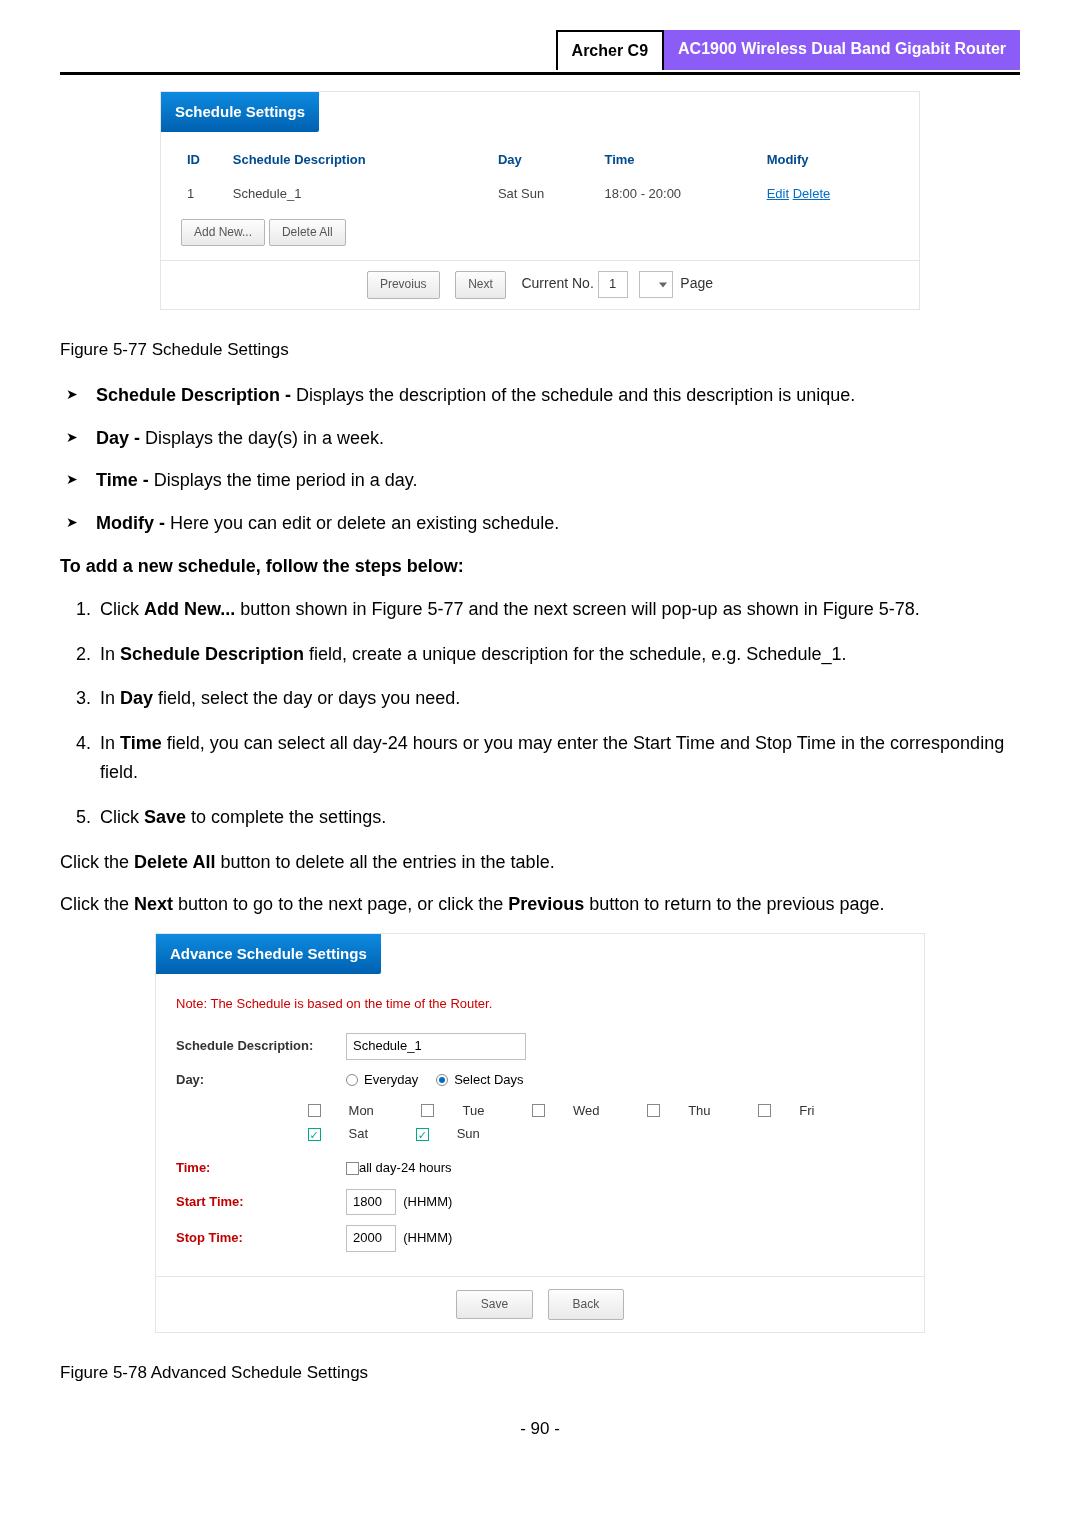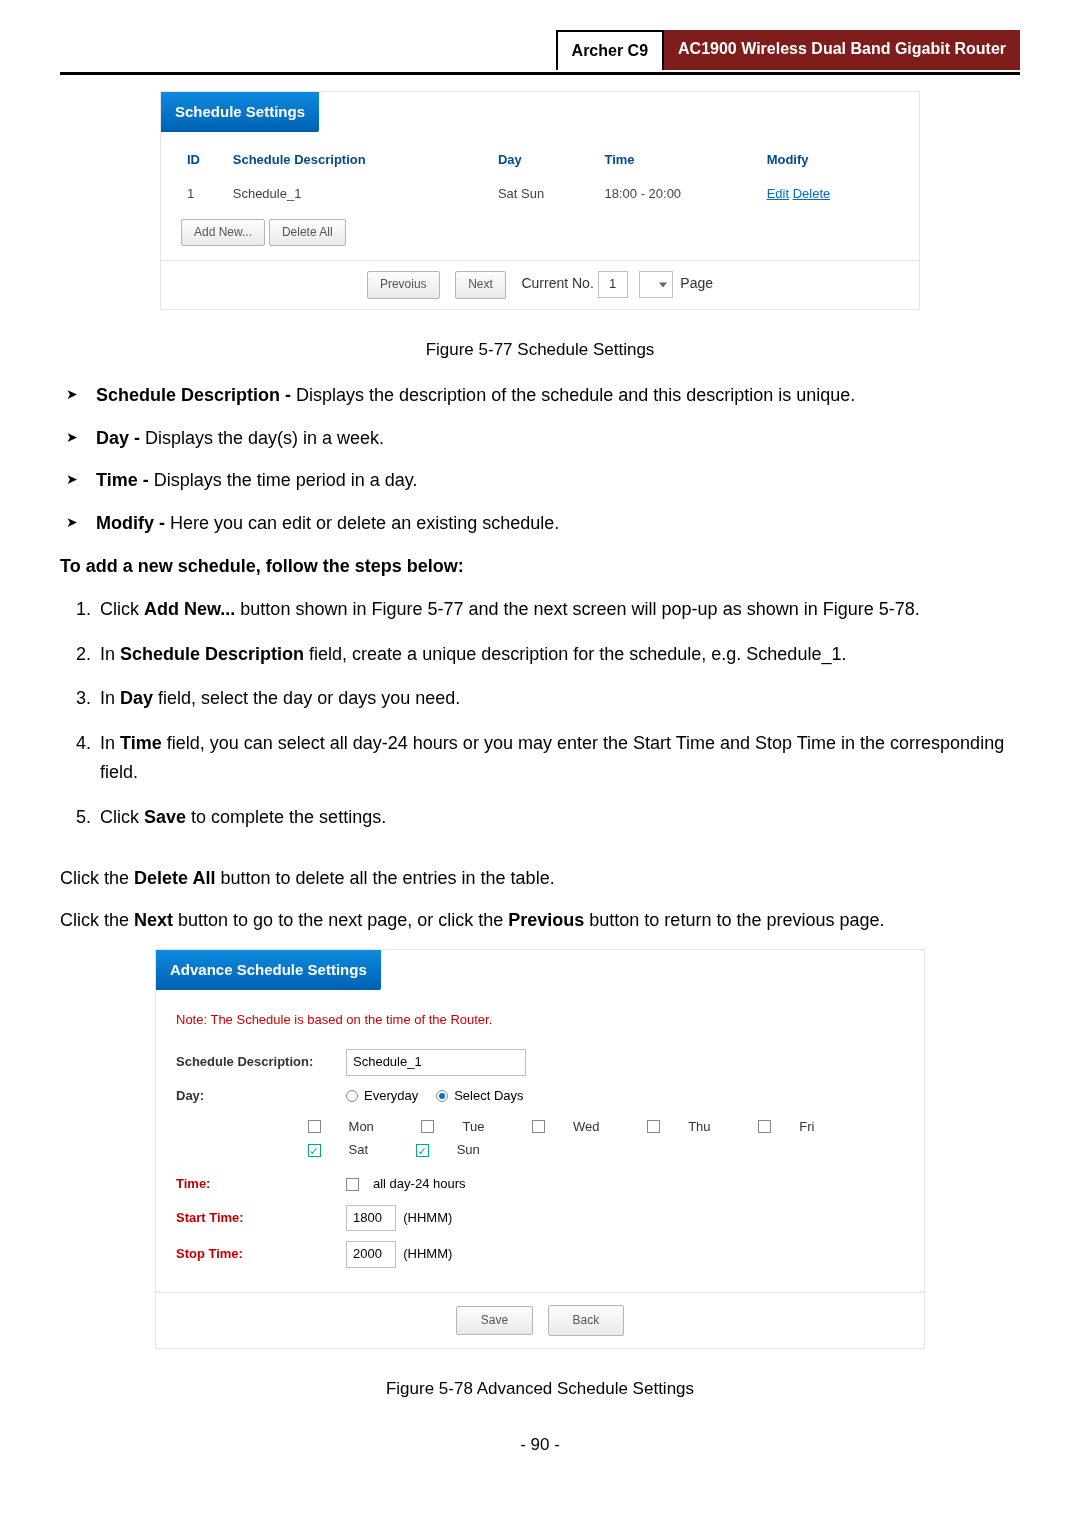--- a/index.html
+++ b/index.html
@@ -25,21 +25,21 @@
   .model-label {
     background: #fff;
     color: #000;
     font-weight: bold;
     padding: 6px 14px;
     border: 2px solid #000;
     border-bottom: none;
     font-size: 16px;
   }
   .product-label {
-    background: #7f1d1d;
+    background: #8b5cf6;
     color: #fff;
     font-weight: bold;
     padding: 6px 14px;
     font-size: 16px;
   }
   .panel {
     border: 1px solid #e5e5e5;
     width: 760px;
     margin: 8px auto 20px auto;
     font-size: 14px;
@@ -109,37 +109,36 @@
     content: "";
     position: absolute;
     right: 5px; top: 50%;
     width: 0; height: 0;
     border-left: 4px solid transparent;
     border-right: 4px solid transparent;
     border-top: 5px solid #666;
     transform: translateY(-50%);
   }
   .caption {
-    text-align: center;
     margin: 26px 0 18px 0;
     font-size: 17px;
   }
   .bullet-list { margin: 0 0 14px 0; padding-left: 36px; }
   .bullet-list > li { margin-bottom: 14px; list-style: none; position: relative; }
   .bullet-list > li::before {
     content: "➤";
     position: absolute;
     left: -30px;
     top: 2px;
     font-size: 14px;
     color: #000;
   }
   .bullet-list b { font-weight: bold; }
   .sub-heading { font-weight: bold; margin: 10px 0 14px 0; }
-  ol.numbered { padding-left: 36px; margin-bottom: 32px; }
+  ol.numbered { padding-left: 36px; margin-bottom: 16px; }
   ol.numbered li { margin-bottom: 16px; padding-left: 4px; }
   p.body { margin-bottom: 14px; text-align: justify; }
   .adv-panel {
     border: 1px solid #e5e5e5;
     width: 770px;
     margin: 10px auto 20px auto;
     font-size: 13px;
   }
   .adv-body { padding: 14px 20px; }
   .note { color: #c00; margin: 6px 0 18px 0; font-size: 13px; }
@@ -305,21 +304,21 @@
           </span>
         <span>
             <span class="cb checked"></span>
             <span>Sun</span>
           </span>
       </div>
     </div>
 
     <div class="form-row">
       <div class="form-label time-label">Time:</div>
-      <span style="display:inline-flex;align-items:center;gap:14px;">
+      <span style="display:inline-flex;align-items:center;gap:0;">
         <span class="cb"></span>
         <span>all day-24 hours</span>
       </span>
     </div>
 
     <div class="form-row">
       <div class="form-label time-label">Start Time:</div>
       <span class="textbox" style="min-width:50px;">1800</span>
       &nbsp;&nbsp;<span>(HHMM)</span>
     </div>

